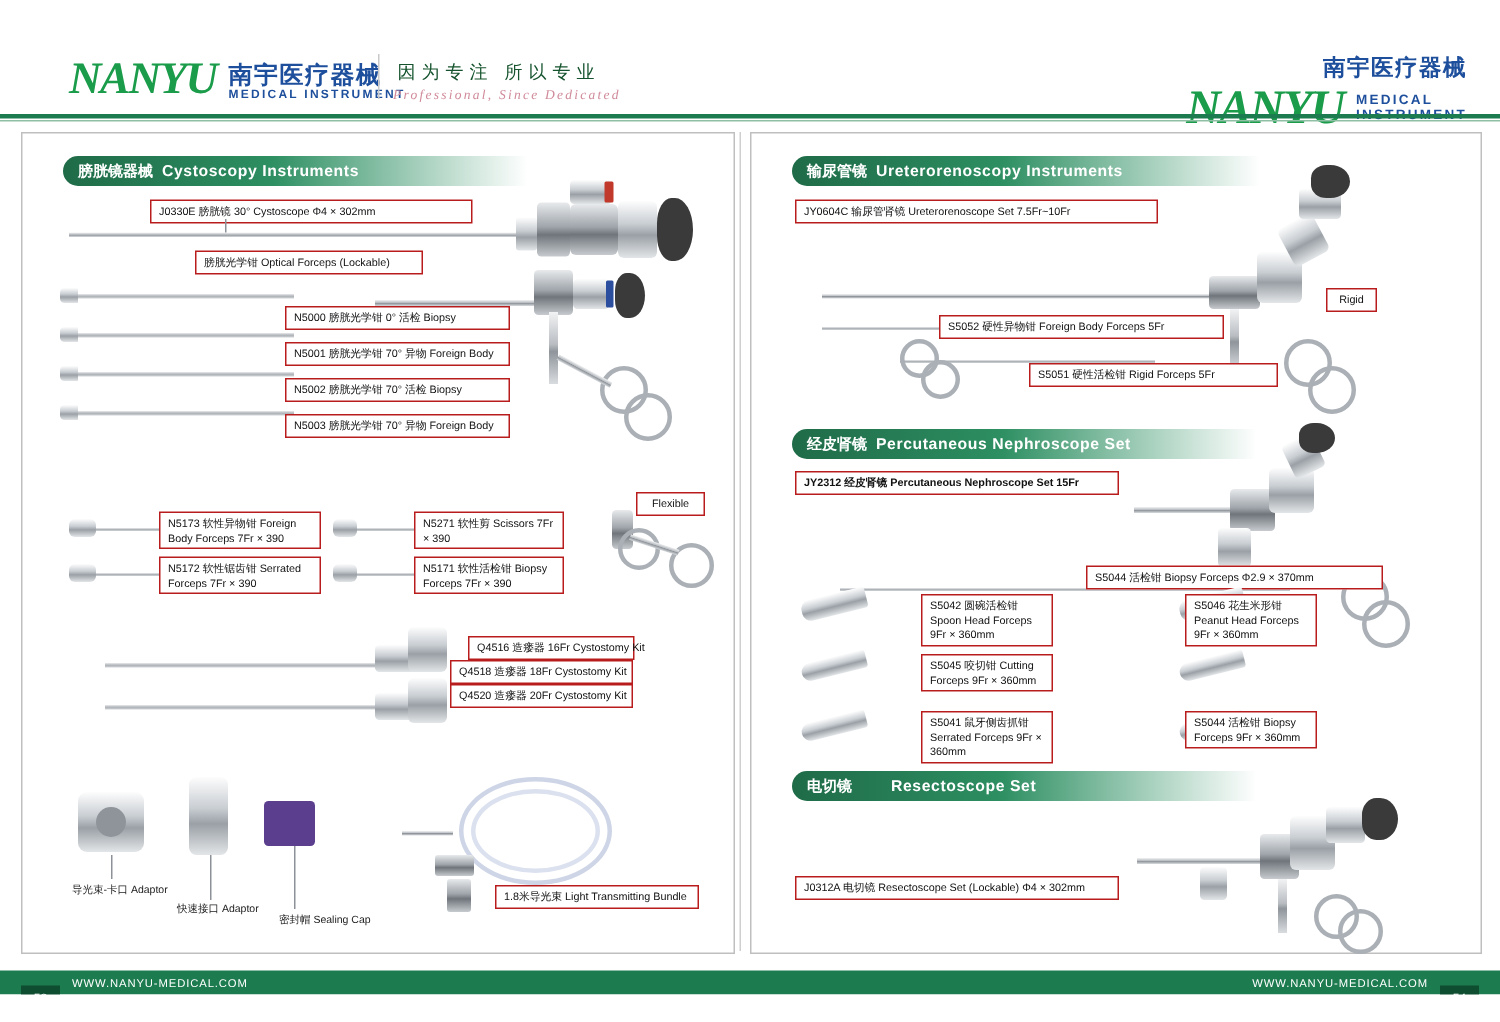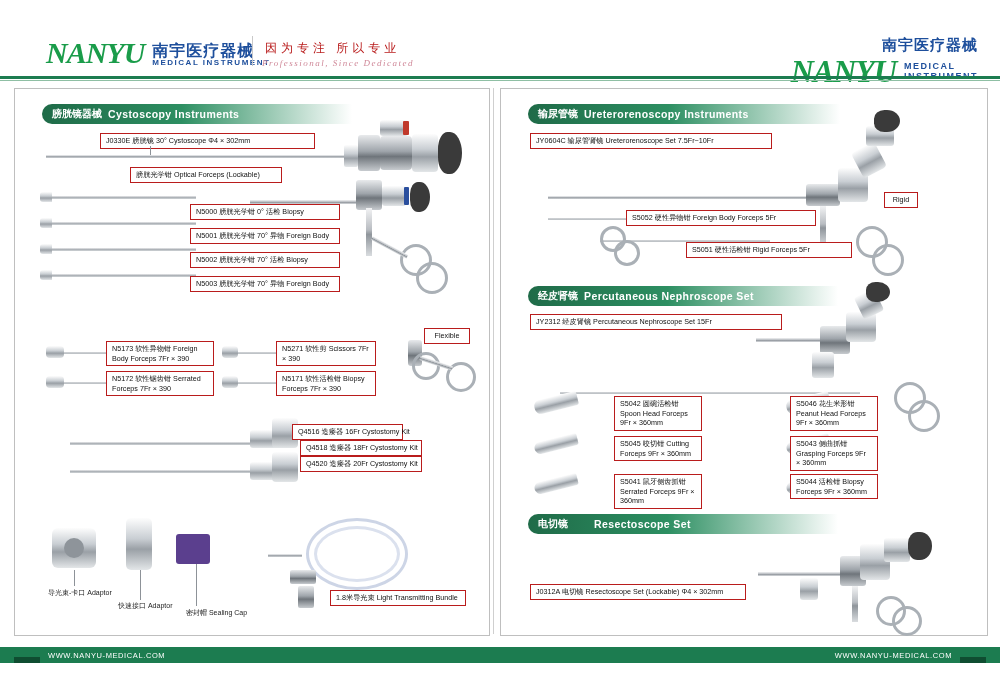--- a/index.html
+++ b/index.html
@@ -18,21 +18,21 @@
   .logo-right{position:absolute;right:22px;top:36px;text-align:right;}
   .nanyu-word{
     font-family:"Liberation Serif", serif;
     font-style:italic;font-weight:bold;font-size:30px;letter-spacing:-1px;
     color:#1a9c4a;line-height:30px;
   }
   .cn-name{font-size:16px;font-weight:bold;color:#1e4f9c;letter-spacing:1px;}
   .en-name{font-size:8px;font-weight:bold;color:#1e4f9c;letter-spacing:1.5px;}
   .logo-left-row{display:flex;align-items:flex-end;gap:8px;}
   .logo-left-txt{display:flex;flex-direction:column;line-height:1.1;}
-  .slogan{position:absolute;left:265px;top:40px;color:#b91c1c;font-size:12px;letter-spacing:4px;}
+  .slogan{position:absolute;left:265px;top:40px;color:#14532d;font-size:12px;letter-spacing:4px;}
   .slogan-en{position:absolute;left:262px;top:58px;color:#d08a9a;font-size:9px;letter-spacing:1.5px;font-family:Liberation Serif, serif;font-style:italic;}
   .sep-v{position:absolute;left:252px;top:36px;width:1px;height:30px;background:#c9c9c9;}
   .logo-right-row{display:flex;align-items:center;gap:8px;justify-content:flex-end;}
   .logo-right .nanyu-word{font-size:32px;}
   .logo-right-txt{display:flex;flex-direction:column;line-height:1.15;text-align:left;}
   .logo-right .cn-name{font-size:15px;}
   .hdr-rule{position:absolute;left:0;top:76px;width:1000px;height:3px;background:#1c7c50;}
   .hdr-rule2{position:absolute;left:0;top:80px;width:1000px;height:1px;background:#8fbfa4;}
 
   
@@ -196,21 +196,21 @@
   <div class="cap multi" style="left:276px;top:371px;width:100px;"><span>N5171 软性活检钳
 Biopsy Forceps 7Fr × 390</span></div>
 
   <div class="shaft thin" style="left:70px;top:442px;width:180px;height:3px;"></div>
   <div class="shaft thin" style="left:70px;top:470px;width:180px;height:3px;"></div>
   <div class="metal" style="left:250px;top:430px;width:30px;height:18px;border-radius:3px;"></div>
   <div class="metal" style="left:250px;top:462px;width:30px;height:18px;border-radius:3px;"></div>
   <div class="metal" style="left:272px;top:418px;width:26px;height:30px;border-radius:4px;"></div>
   <div class="metal" style="left:272px;top:452px;width:26px;height:30px;border-radius:4px;"></div>
 
-  <div class="cap" style="left:292px;top:424px;width:111px;">Q4516 造瘘器 16Fr Cystostomy Kit</div>
+  <div class="cap" style="left:312px;top:424px;width:111px;">Q4516 造瘘器 16Fr Cystostomy Kit</div>
   <div class="cap" style="left:300px;top:440px;width:122px;">Q4518 造瘘器 18Fr Cystostomy Kit</div>
   <div class="cap" style="left:300px;top:456px;width:122px;">Q4520 造瘘器 20Fr Cystostomy Kit</div>
 
   <div class="metal" style="left:52px;top:528px;width:44px;height:40px;border-radius:6px;"></div>
   <div class="dot" style="left:64px;top:538px;width:20px;height:20px;background:#8e949a;"></div>
   <div class="metal" style="left:126px;top:518px;width:26px;height:52px;border-radius:5px;"></div>
   <div class="purple" style="left:176px;top:534px;width:34px;height:30px;"></div>
 
   <div class="caption-sm" style="left:48px;top:588px;">导光束-卡口 Adaptor</div>
   <div class="caption-sm" style="left:118px;top:601px;">快速接口 Adaptor</div>
@@ -251,51 +251,49 @@
   <div class="ring" style="left:614px;top:240px;width:20px;height:20px;"></div>
 
   <div class="cap" style="left:626px;top:210px;width:190px;">S5052 硬性异物钳 Foreign Body Forceps 5Fr</div>
   <div class="cap" style="left:686px;top:242px;width:166px;">S5051 硬性活检钳 Rigid Forceps 5Fr</div>
 
   <div class="secbar fade" style="left:528px;top:286px;width:310px;">
     <span class="cn">经皮肾镜</span>
     <span class="en">Percutaneous Nephroscope Set</span>
   </div>
 
-  <div class="cap" style="left:530px;top:314px;width:252px;">JY2312 经皮肾镜 Percutaneous Nephroscope Set 15Fr</div>
+  <div class="cap" style="left:530px;top:314px;width:216px;font-weight:bold;">JY2312 经皮肾镜 Percutaneous Nephroscope Set 15Fr</div>
 
   <div class="shaft" style="left:756px;top:338px;width:90px;height:4px;"></div>
   <div class="metal dark" style="left:820px;top:326px;width:30px;height:28px;border-radius:3px;"></div>
   <div class="metal" style="left:846px;top:312px;width:30px;height:30px;border-radius:4px;"></div>
   <div class="metal" style="left:858px;top:292px;width:22px;height:24px;border-radius:3px;transform:rotate(-26deg);"></div>
   <div class="eyecup" style="left:866px;top:282px;width:24px;height:20px;"></div>
   <div class="metal" style="left:812px;top:352px;width:22px;height:26px;border-radius:3px;"></div>
 
   <div class="shaft thin" style="left:560px;top:392px;width:300px;height:2px;"></div>
   <div class="ring" style="left:894px;top:382px;width:26px;height:26px;"></div>
   <div class="ring" style="left:908px;top:400px;width:26px;height:26px;"></div>
+  <div class="cap" style="left:724px;top:377px;width:198px;">S5044 活检钳 Biopsy Forceps Φ2.9 × 370mm</div>
 
   <div class="metal" style="left:534px;top:396px;width:44px;height:14px;border-radius:6px 2px 2px 6px;transform:rotate(-14deg);"></div>
   <div class="metal" style="left:786px;top:396px;width:44px;height:14px;border-radius:6px 2px 2px 6px;transform:rotate(-14deg);"></div>
   <div class="metal" style="left:534px;top:438px;width:44px;height:12px;border-radius:6px 2px 2px 6px;transform:rotate(-14deg);"></div>
   <div class="metal" style="left:786px;top:438px;width:44px;height:12px;border-radius:6px 2px 2px 6px;transform:rotate(-14deg);"></div>
   <div class="metal" style="left:534px;top:478px;width:44px;height:12px;border-radius:6px 2px 2px 6px;transform:rotate(-14deg);"></div>
   <div class="metal" style="left:786px;top:478px;width:44px;height:12px;border-radius:6px 2px 2px 6px;transform:rotate(-14deg);"></div>
 
   <div class="cap multi" style="left:614px;top:396px;width:88px;"><span>S5042 圆碗活检钳
 Spoon Head Forceps
 9Fr × 360mm</span></div>
   <div class="cap multi" style="left:790px;top:396px;width:88px;"><span>S5046 花生米形钳
 Peanut Head Forceps
 9Fr × 360mm</span></div>
   <div class="cap multi" style="left:614px;top:436px;width:88px;"><span>S5045 咬切钳
 Cutting Forceps
-9Fr × 360mm</span></div>
-  <div class="cap multi" style="left:790px;top:436px;width:88px;"><span>S5043 侧曲抓钳
-Grasping Forceps
 9Fr × 360mm</span></div>
   <div class="cap multi" style="left:614px;top:474px;width:88px;"><span>S5041 鼠牙侧齿抓钳
 Serrated Forceps
 9Fr × 360mm</span></div>
   <div class="cap multi" style="left:790px;top:474px;width:88px;"><span>S5044 活检钳
 Biopsy Forceps
 9Fr × 360mm</span></div>
 
   <div class="secbar fade" style="left:528px;top:514px;width:310px;gap:20px;">
     <span class="cn">电切镜</span>

